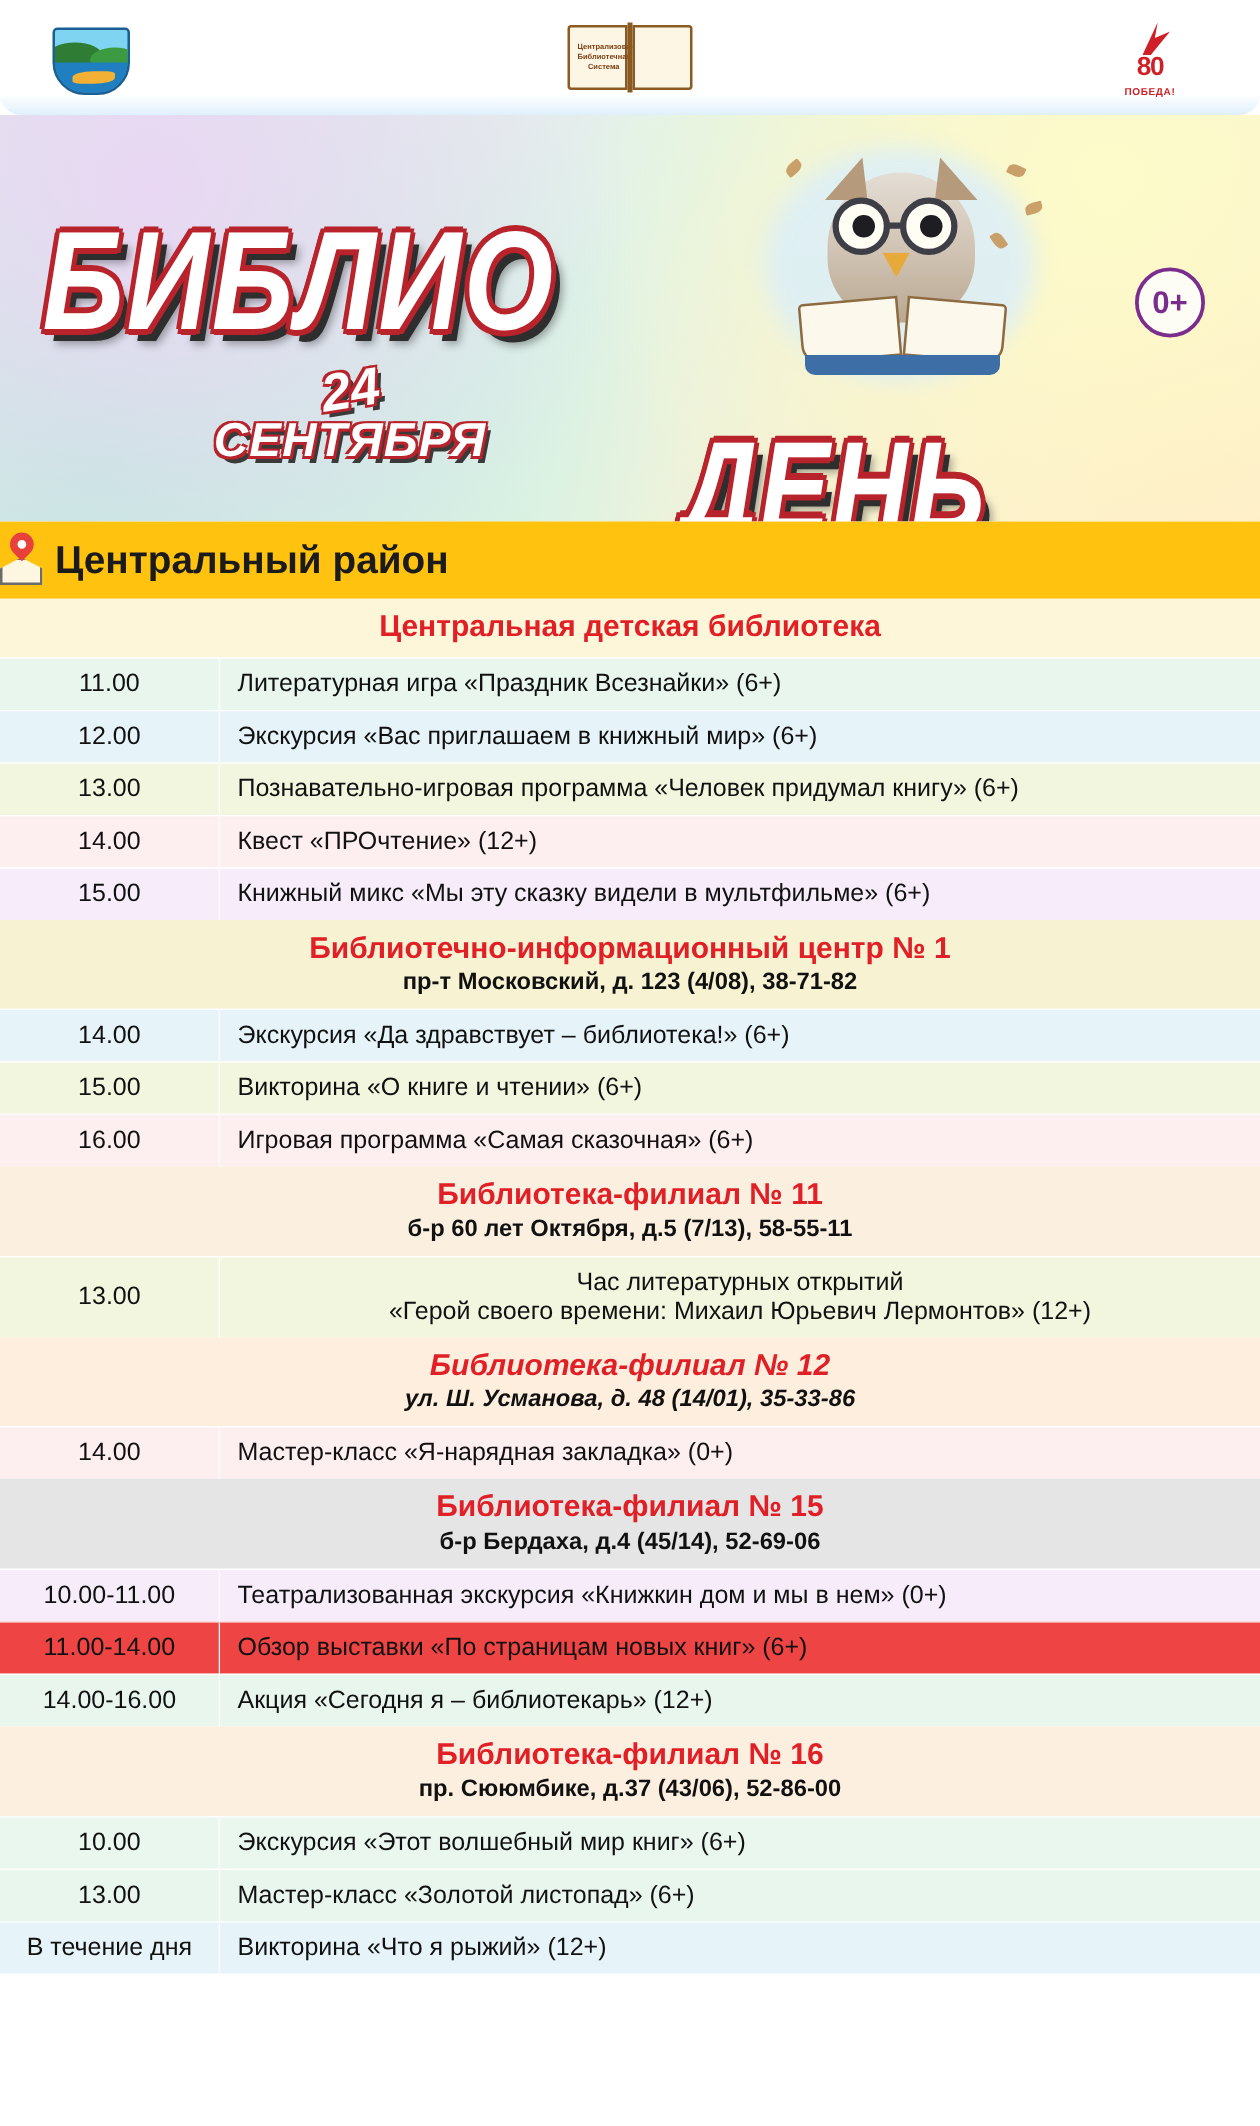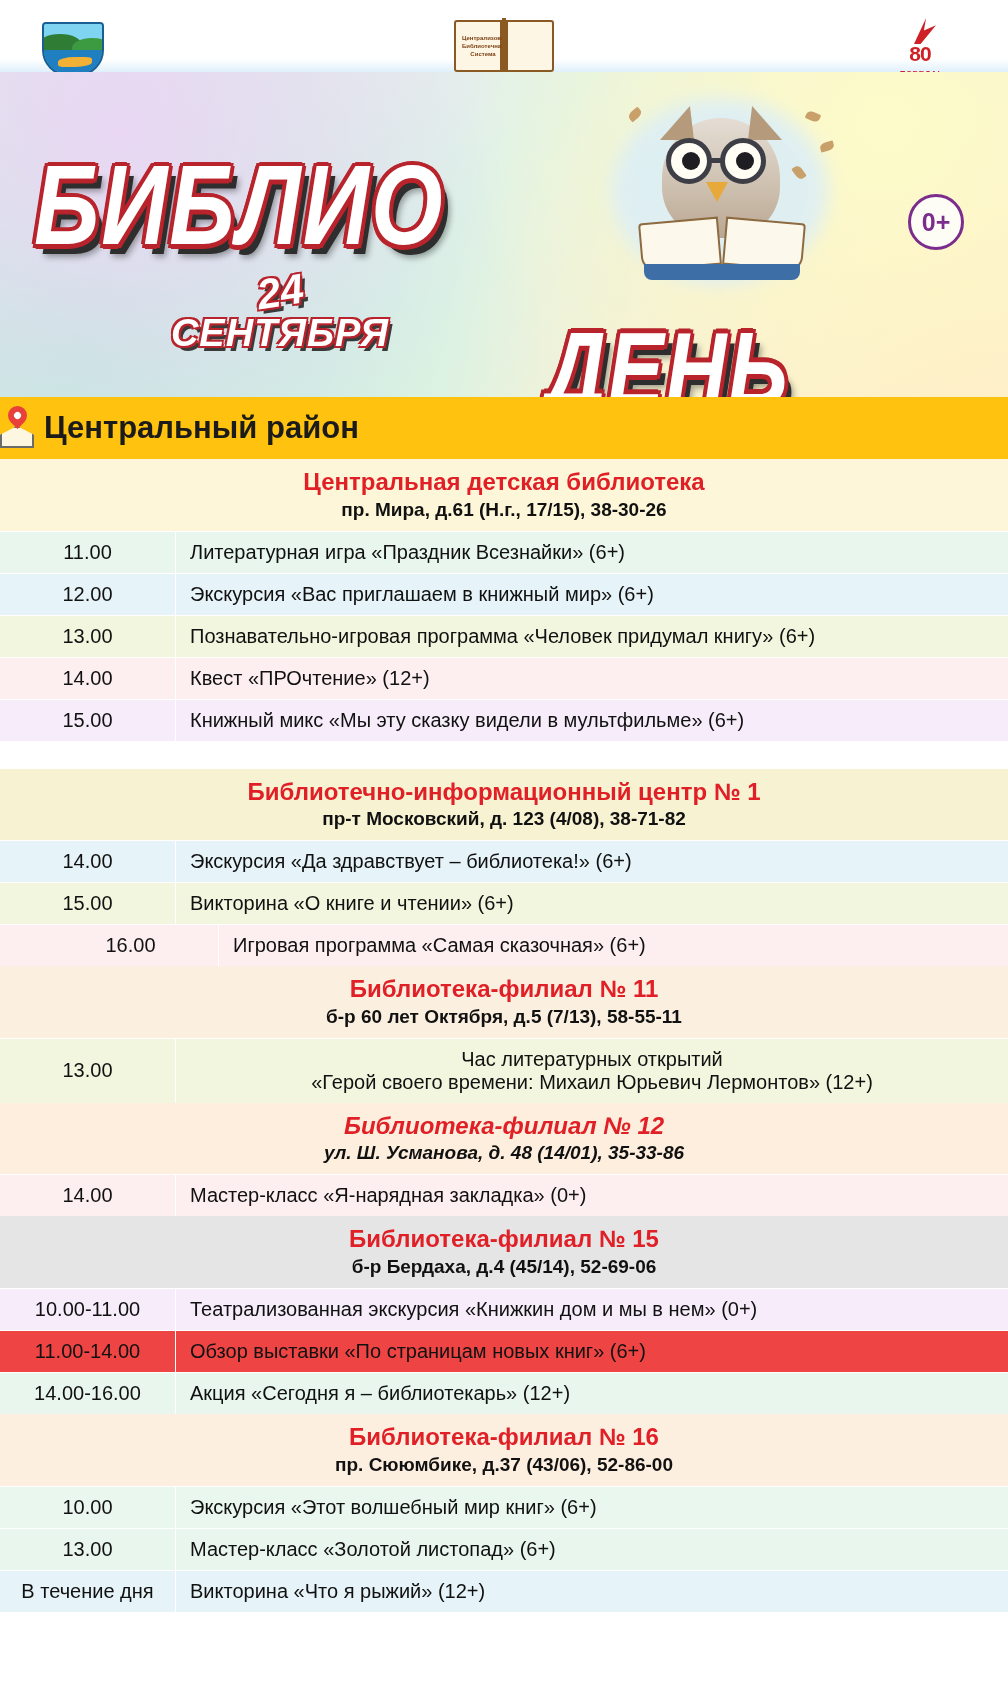--- a/index.html
+++ b/index.html
@@ -11,25 +11,26 @@
     color: #1a1a1a;
   }
   .page {
     width: 1008px;
     position: relative;
     overflow: hidden;
   }
 
   
   .logobar {
-    height: 72px;
+    height: 92px;
     background: linear-gradient(180deg, #ffffff 0%, #ffffff 82%, #dff0fb 100%);
     display: flex;
     align-items: center;
     position: relative;
+    border-radius: 17px;
   }
   .logo-coat {
     position: absolute;
     left: 42px; top: 22px;
     width: 62px; height: 54px;
     background: #3aa7e0;
     border: 2px solid #1b5f92;
     border-radius: 4px 4px 26px 26px;
     overflow: hidden;
   }
@@ -328,21 +329,20 @@
     <div class="pin">
       <div class="bldg"></div>
       <div class="drop"></div>
     </div>
     <div class="district-label">Центральный район</div>
   </div>
 
   <div id="schedule">
       <div class="venue-head" style="background: rgb(253, 246, 216); text-align: center;">
         <div class="venue-name">Центральная детская библиотека</div>
-        <div class="venue-addr">пр. Мира, д.61 (Н.г., 17/15), 38-30-26</div>
       </div>
       <div class="rows">
         <div class="row" style="background: rgb(232, 246, 238);">
           <div class="time">11.00</div>
           <div class="evt">Литературная игра «Праздник Всезнайки» (6+)</div>
         </div>
         <div class="row" style="background: rgb(230, 243, 248);">
           <div class="time">12.00</div>
           <div class="evt">Экскурсия «Вас приглашаем в книжный мир» (6+)</div>
         </div>
@@ -352,34 +352,34 @@
         </div>
         <div class="row" style="background: rgb(253, 238, 240);">
           <div class="time">14.00</div>
           <div class="evt">Квест «ПРОчтение» (12+)</div>
         </div>
         <div class="row" style="background: rgb(246, 236, 250);">
           <div class="time">15.00</div>
           <div class="evt">Книжный микс «Мы эту сказку видели в мультфильме» (6+)</div>
         </div>
       </div>
-      <div class="venue-head" style="background: rgb(246, 242, 210); margin-top: 28px;">
+      <div class="venue-head" style="background: rgb(246, 242, 210);">
         <div class="venue-name">Библиотечно-информационный центр № 1</div>
         <div class="venue-addr">пр-т  Московский,  д. 123 (4/08), 38-71-82</div>
       </div>
       <div class="rows">
         <div class="row" style="background: rgb(230, 243, 248);">
           <div class="time">14.00</div>
           <div class="evt">Экскурсия «Да здравствует – библиотека!»  (6+)</div>
         </div>
         <div class="row" style="background: rgb(243, 246, 222);">
           <div class="time">15.00</div>
           <div class="evt">Викторина «О книге и чтении» (6+)</div>
         </div>
-        <div class="row" style="background: rgb(253, 238, 240); padding-left: 43px;">
+        <div class="row" style="background: rgb(253, 238, 240);">
           <div class="time">16.00</div>
           <div class="evt">Игровая программа «Самая сказочная» (6+)</div>
         </div>
       </div>
       <div class="venue-head" style="background: rgb(251, 240, 224);">
         <div class="venue-name">Библиотека-филиал № 11</div>
         <div class="venue-addr">б-р 60 лет Октября, д.5 (7/13), 58-55-11</div>
       </div>
       <div class="rows">
         <div class="row" style="background: rgb(243, 246, 222);">

